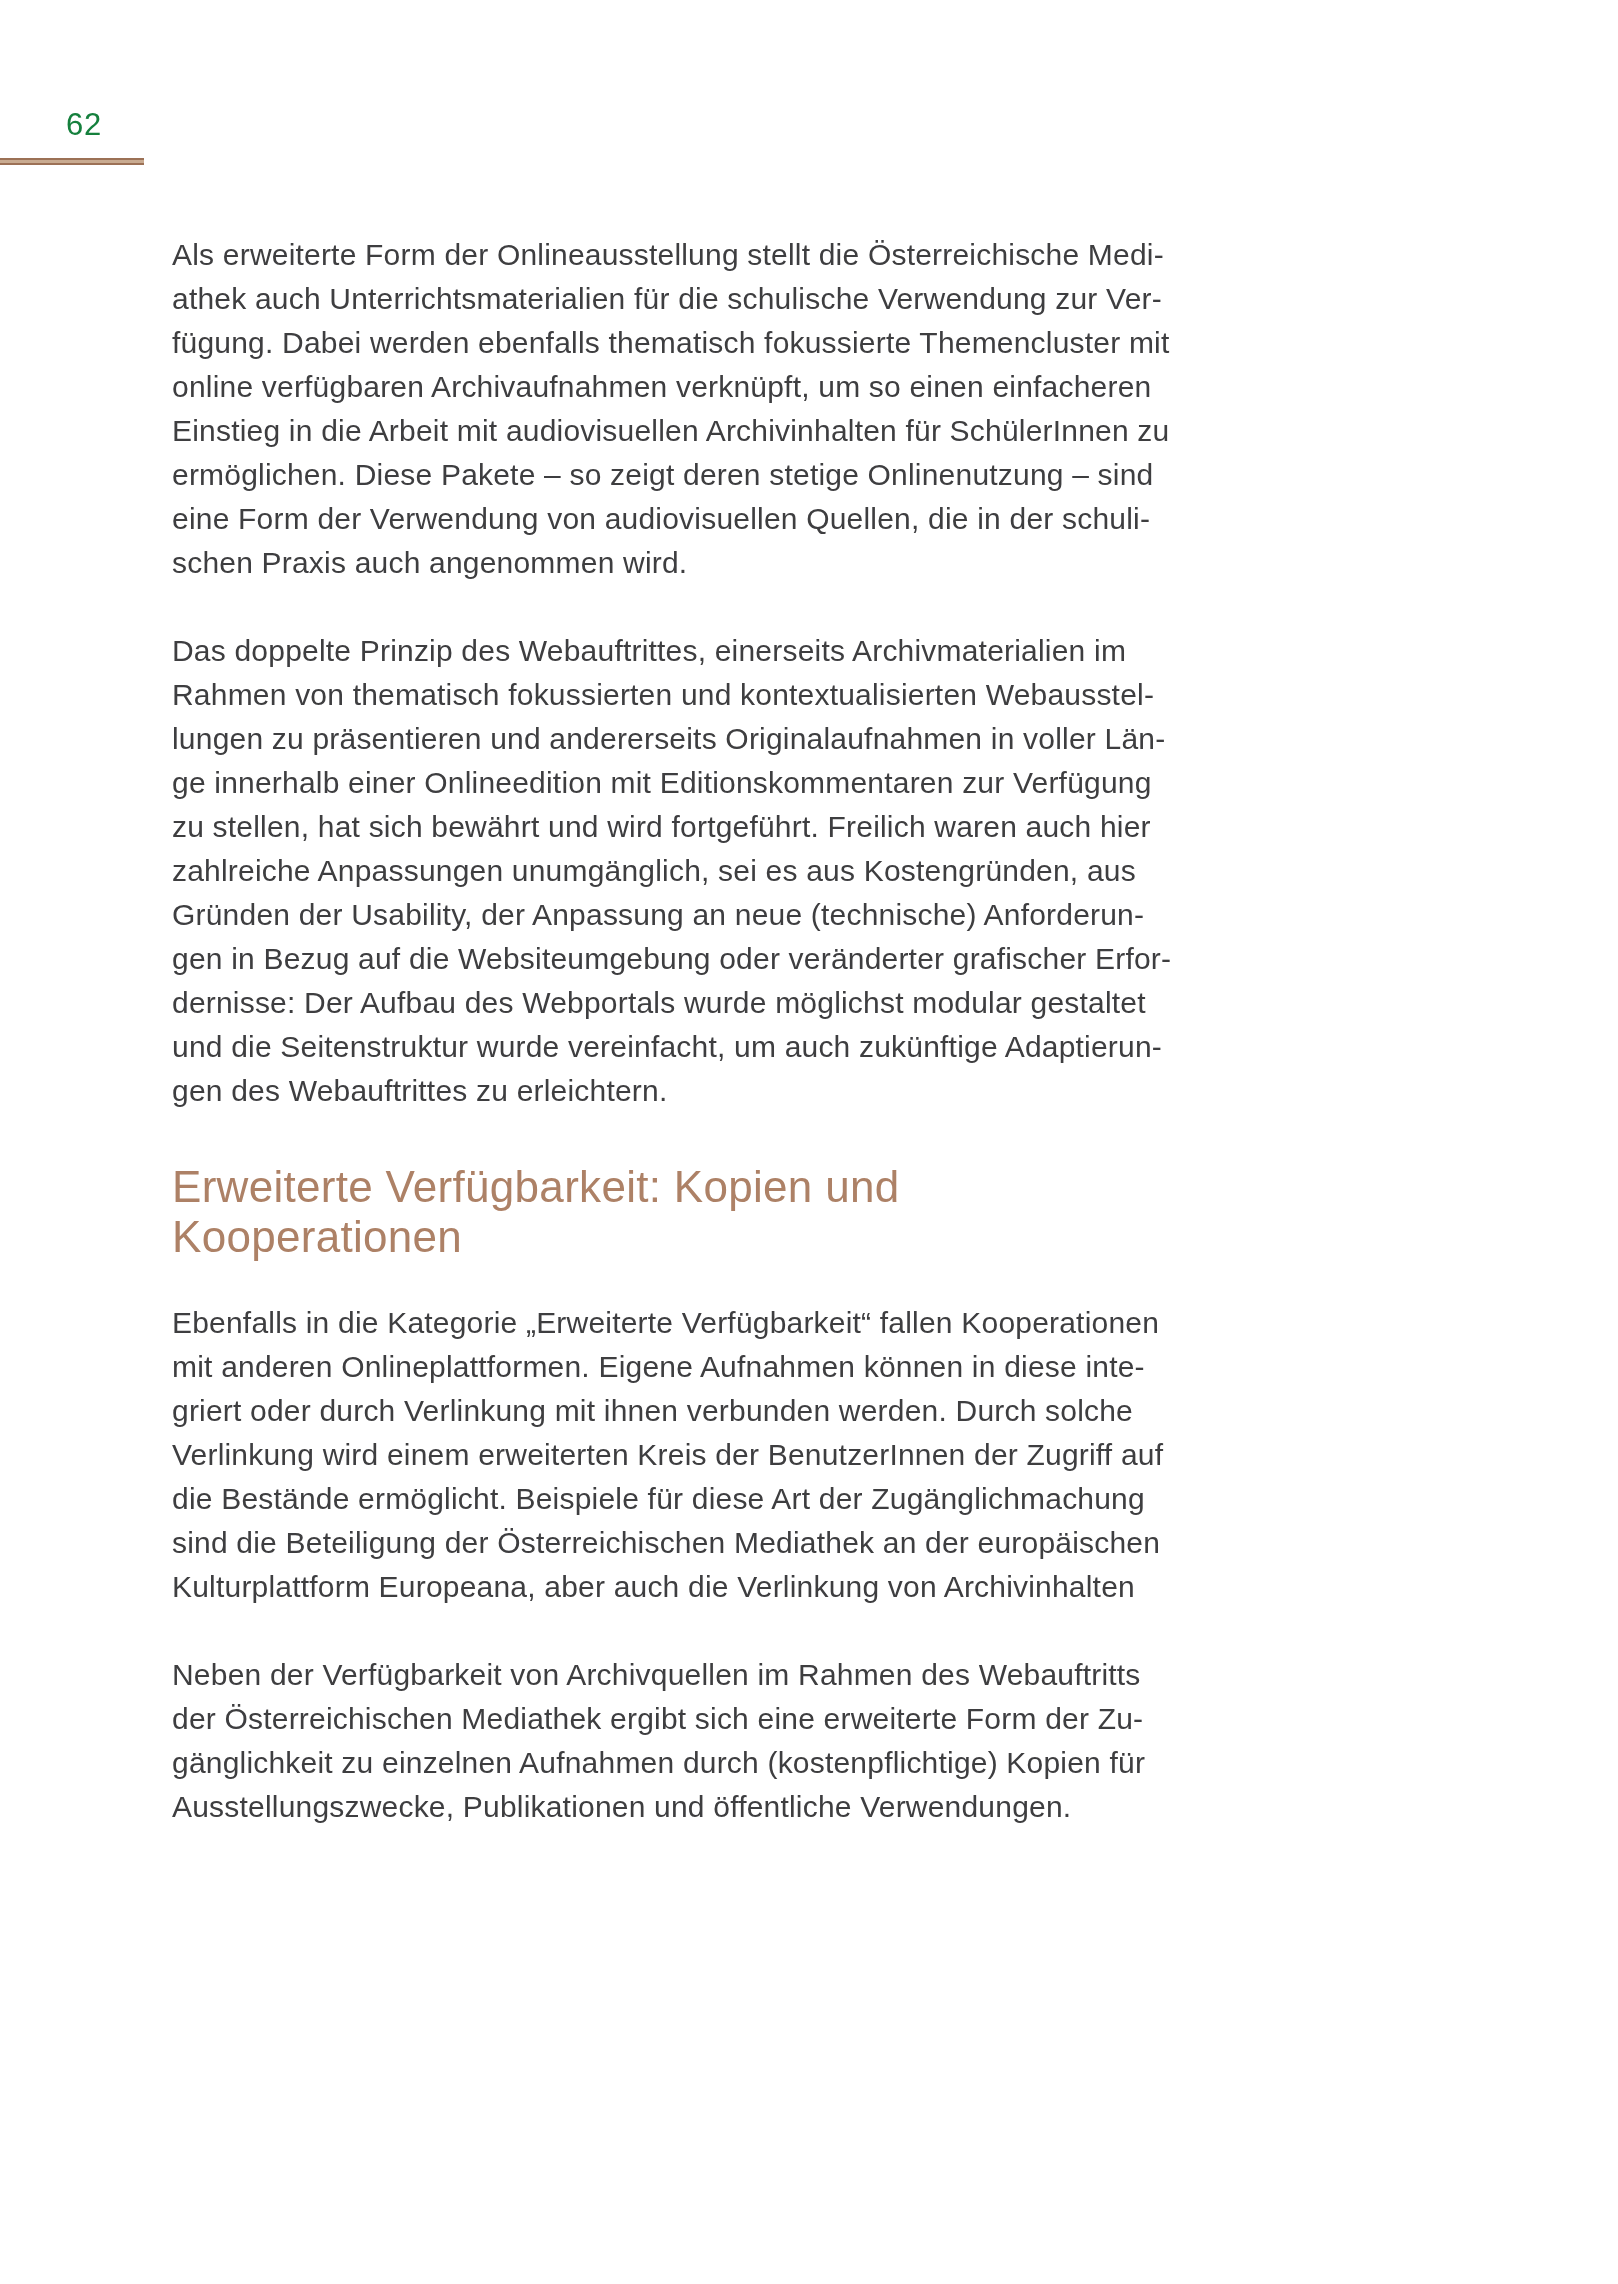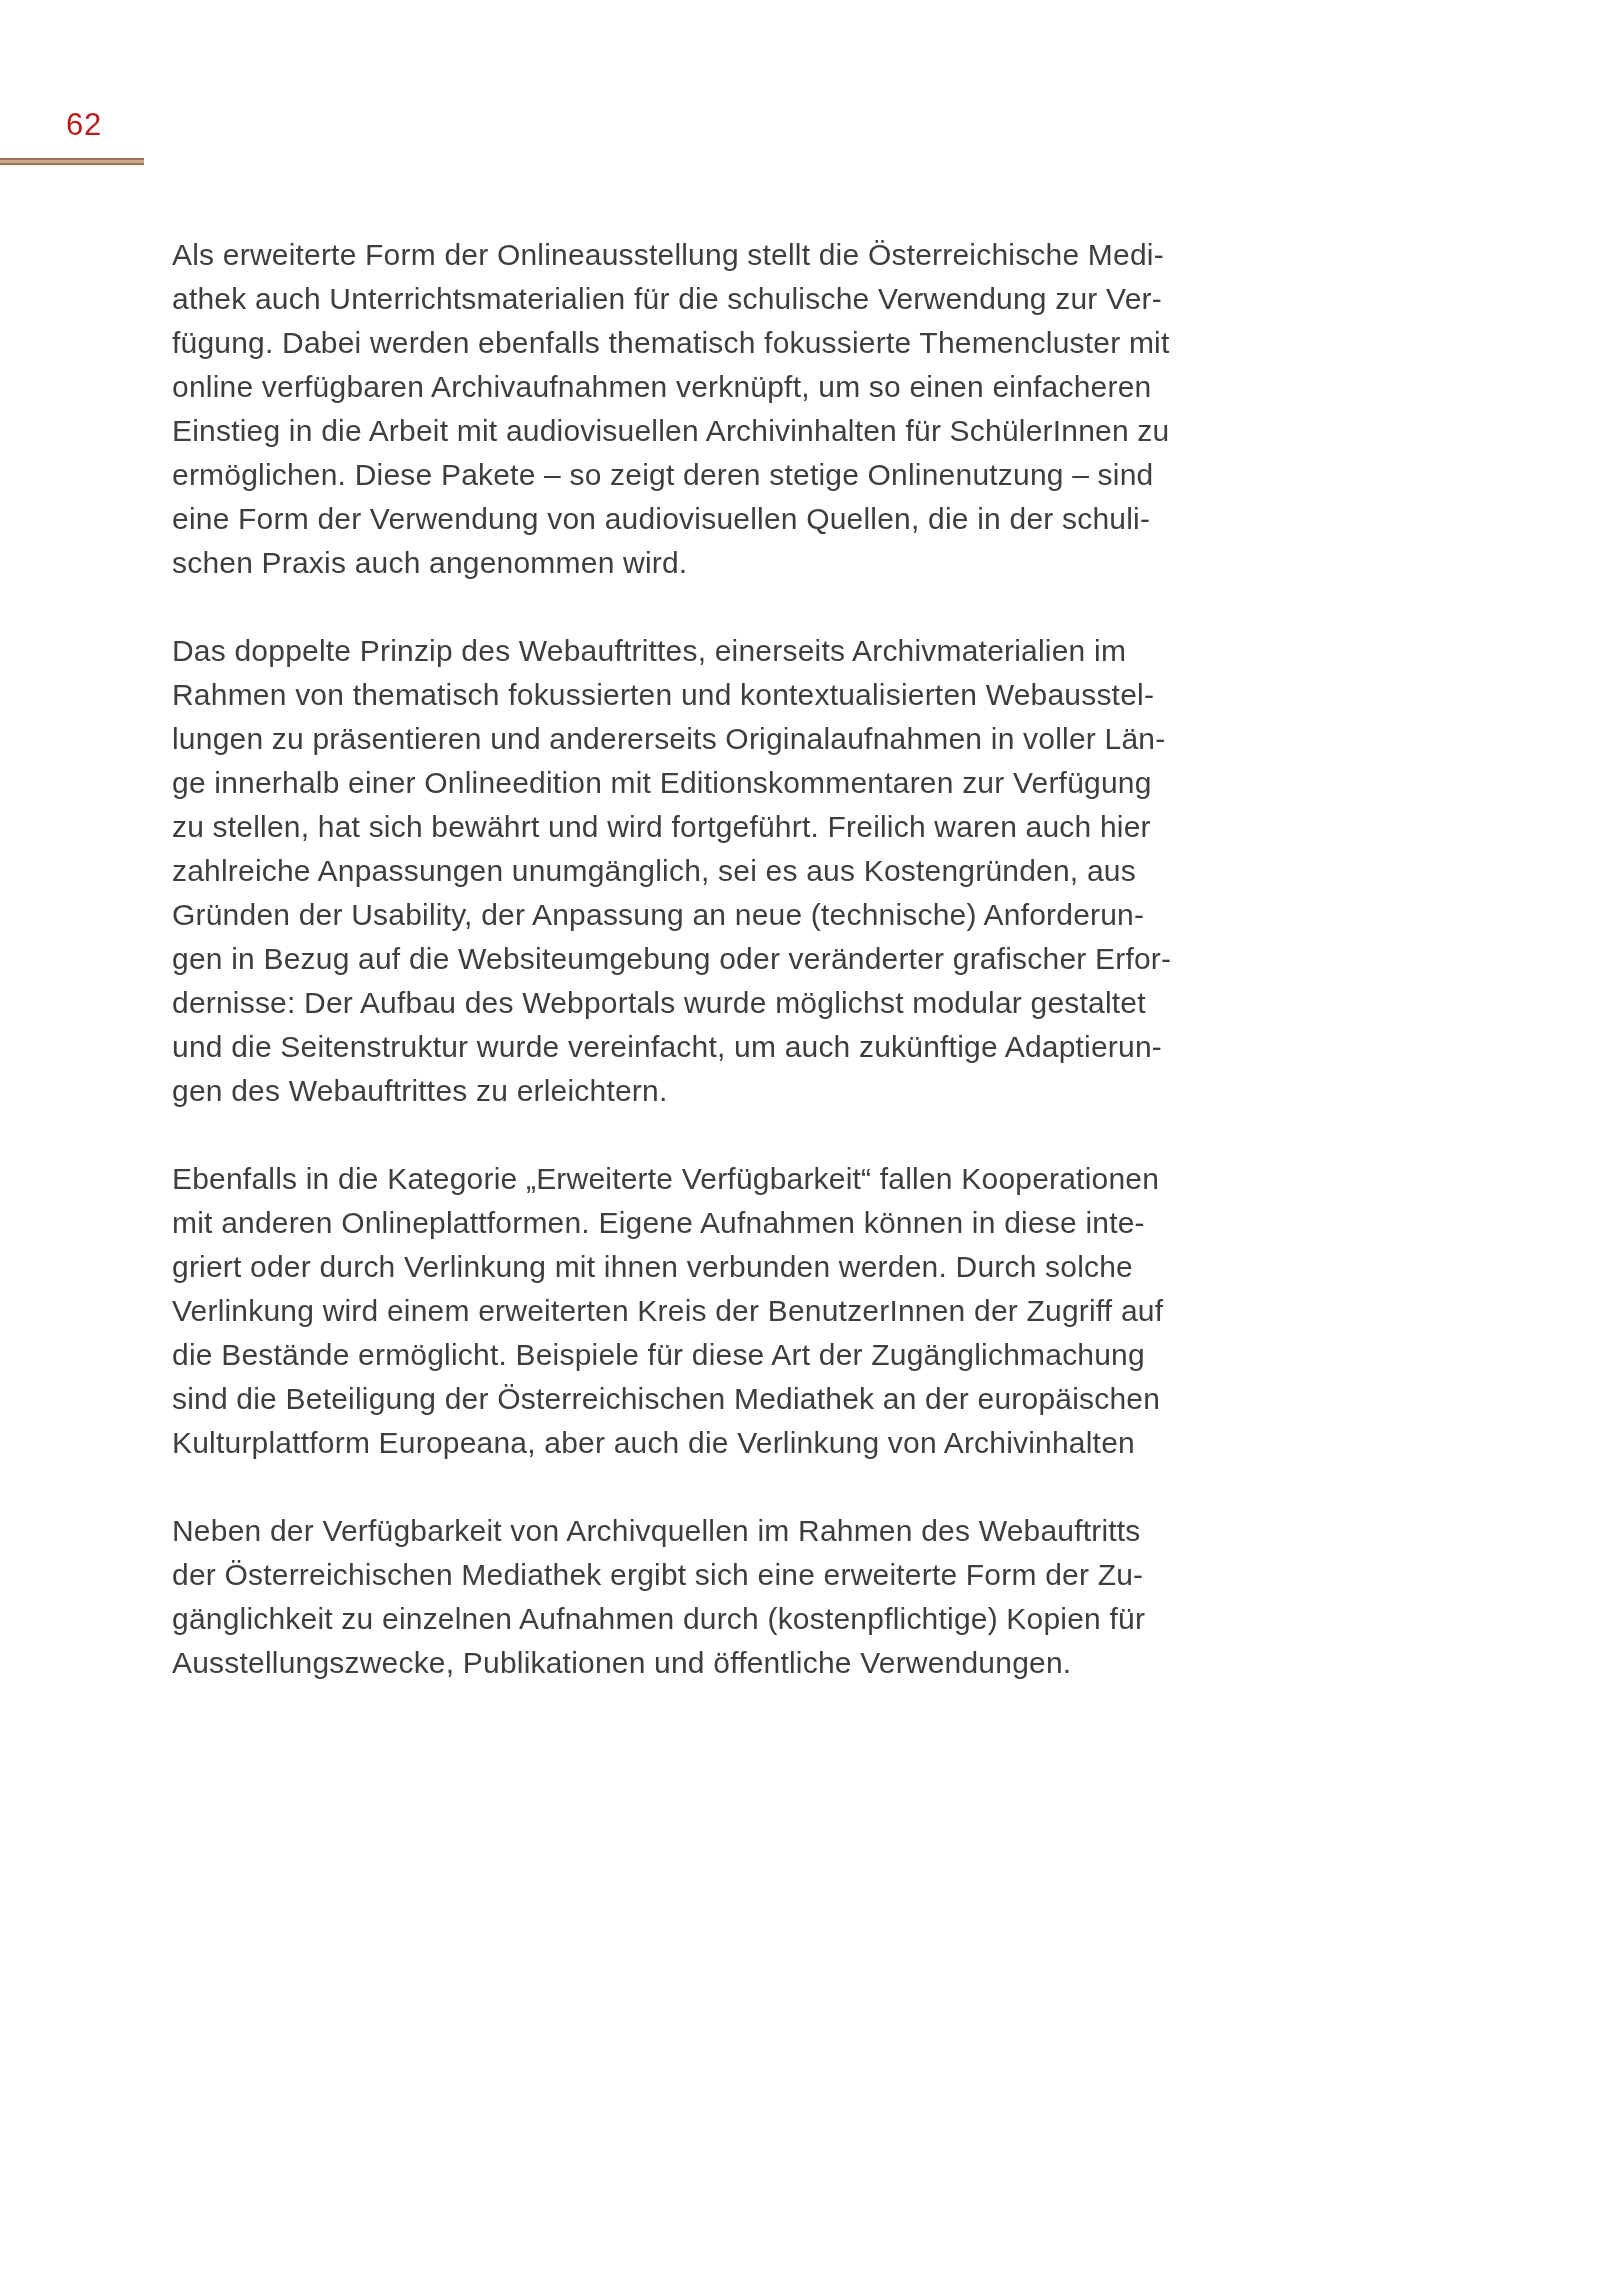--- a/index.html
+++ b/index.html
@@ -14,21 +14,21 @@
     font-family: "Liberation Sans", "DejaVu Sans", sans-serif;
     overflow: hidden;
   }
   .page-number {
     position: absolute;
     left: 66px;
     top: 107px;
     font-size: 31px;
     font-weight: 300;
     letter-spacing: 0.8px;
-    color: #b91c1c;
+    color: #15803d;
     text-align: center;
   }
   .header-rule {
     position: absolute;
     left: 0;
     top: 158px;
     width: 144px;
   }
   .header-rule .stripe-outer-top {
     height: 2.4px;
@@ -94,20 +94,22 @@
 lungen zu präsentieren und andererseits Originalaufnahmen in voller Län-
 ge innerhalb einer Onlineedition mit Editionskommentaren zur Verfügung
 zu stellen, hat sich bewährt und wird fortgeführt. Freilich waren auch hier
 zahlreiche Anpassungen unumgänglich, sei es aus Kostengründen, aus
 Gründen der Usability, der Anpassung an neue (technische) Anforderun-
 gen in Bezug auf die Websiteumgebung oder veränderter grafischer Erfor-
 dernisse: Der Aufbau des Webportals wurde möglichst modular gestaltet
 und die Seitenstruktur wurde vereinfacht, um auch zukünftige Adaptierun-
 gen des Webauftrittes zu erleichtern.</div>
 
+  <h2 class="section-heading">Erweiterte Verfügbarkeit: Kopien und
+Kooperationen</h2>
 
   <div class="para">Ebenfalls in die Kategorie „Erweiterte Verfügbarkeit“ fallen Kooperationen
 mit anderen Onlineplattformen. Eigene Aufnahmen können in diese inte-
 griert oder durch Verlinkung mit ihnen verbunden werden. Durch solche
 Verlinkung wird einem erweiterten Kreis der BenutzerInnen der Zugriff auf
 die Bestände ermöglicht. Beispiele für diese Art der Zugänglichmachung
 sind die Beteiligung der Österreichischen Mediathek an der europäischen
 Kulturplattform Europeana, aber auch die Verlinkung von Archivinhalten</div>
 
   <div class="para">Neben der Verfügbarkeit von Archivquellen im Rahmen des Webauftritts

